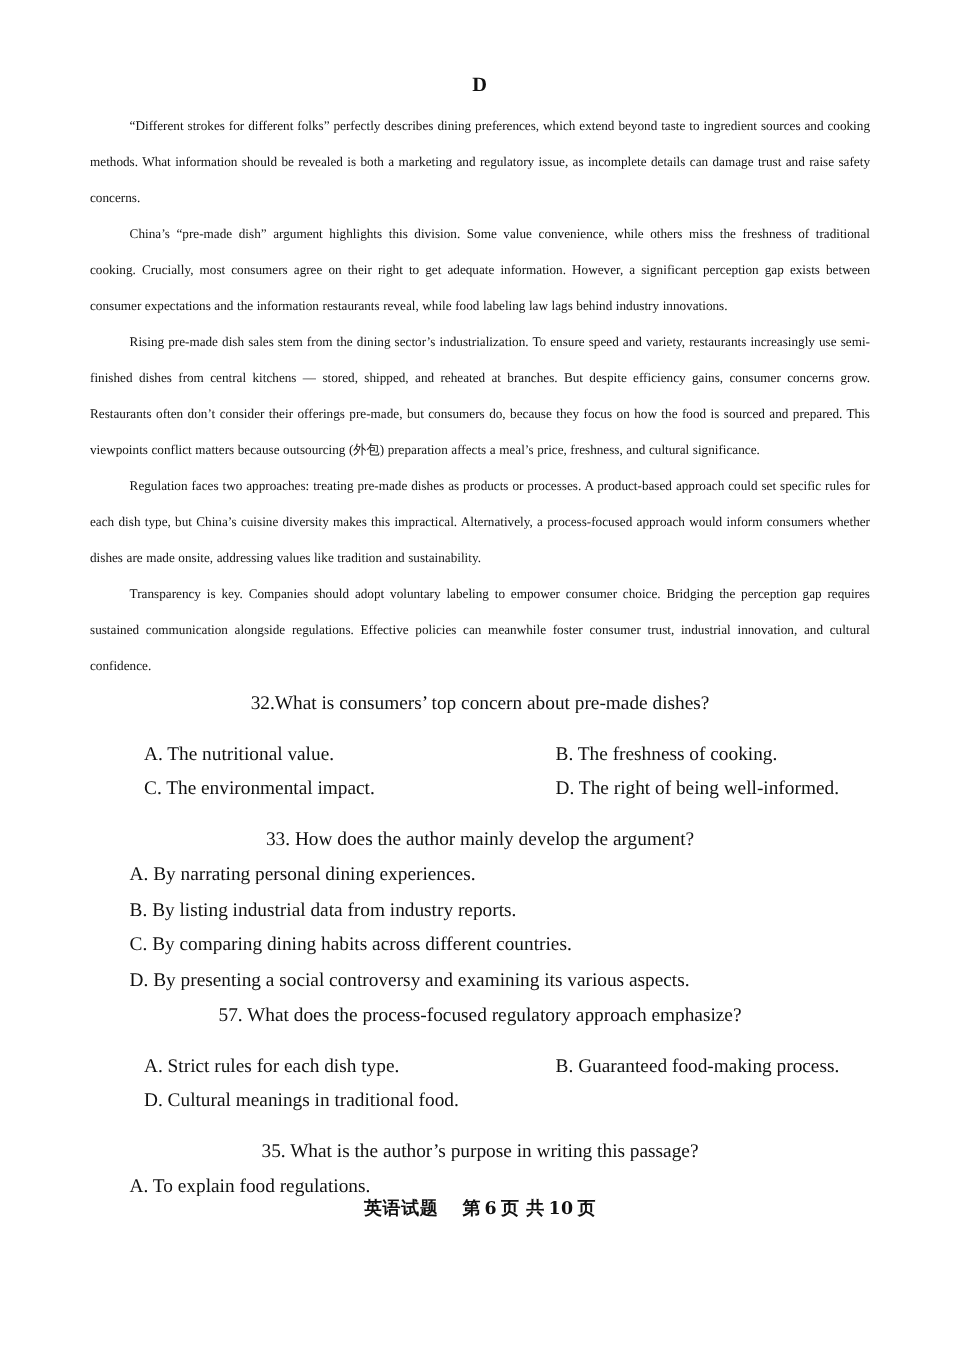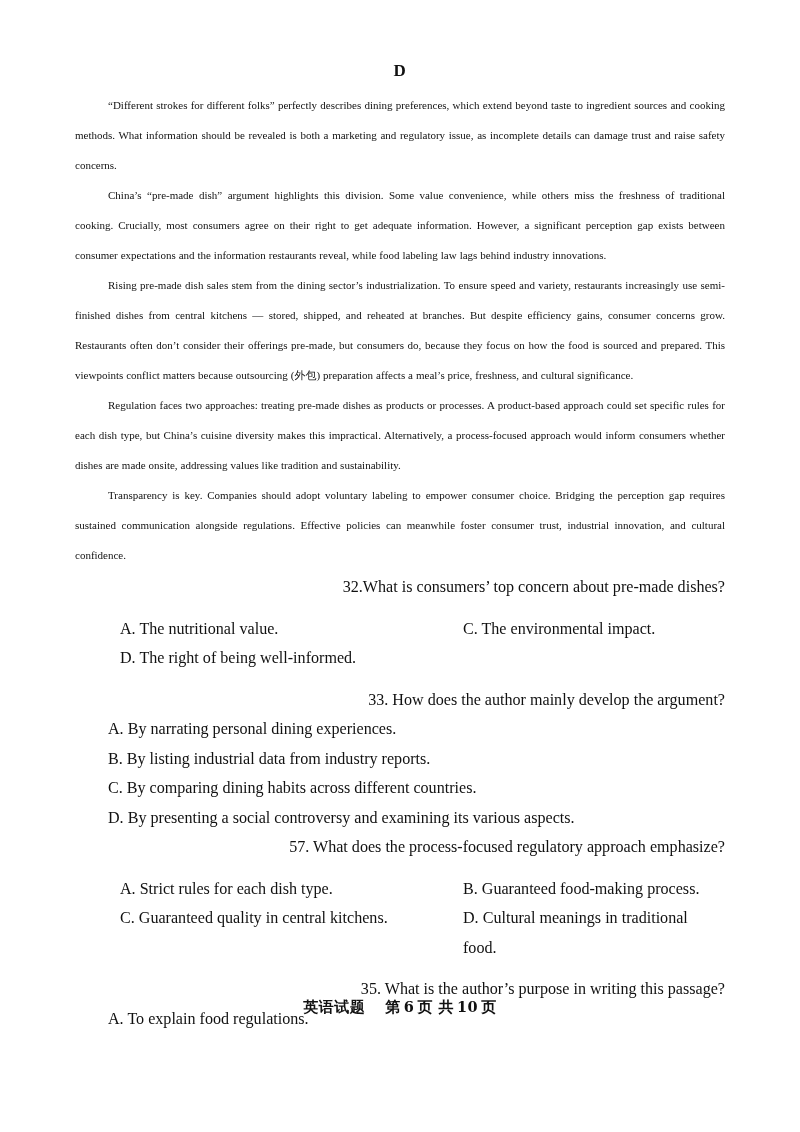--- a/index.html
+++ b/index.html
@@ -43,21 +43,21 @@
   .questions {
     margin-top: 2px;
   }
   .q-block {
     margin: 0;
   }
   .q-stem {
     font-size: 16.1px;
     line-height: 29.5px;
     margin: 0;
-    text-align: right;
+    text-align: center;
     white-space: pre-wrap;
   }
   .opts-grid {
     display: grid;
     grid-template-columns: 343px 1fr;
     margin: 12px;
     padding-left: 33px;
   }
   .opts-stack {
     display: block;
@@ -106,41 +106,41 @@
     <p class="para">Rising pre-made dish sales stem from the dining sector’s industrialization. To ensure speed and variety, restaurants increasingly use semi-finished dishes from central kitchens — stored, shipped, and reheated at branches. But despite efficiency gains, consumer concerns grow. Restaurants often don’t consider their offerings pre-made, but consumers do, because they focus on how the food is sourced and prepared. This viewpoints conflict matters because outsourcing (外包) preparation affects a meal’s price, freshness, and cultural significance.</p>
     <p class="para">Regulation faces two approaches: treating pre-made dishes as products or processes. A product-based approach could set specific rules for each dish type, but China’s cuisine diversity makes this impractical. Alternatively, a process-focused approach would inform consumers whether dishes are made onsite, addressing values like tradition and sustainability.</p>
     <p class="para">Transparency is key. Companies should adopt voluntary labeling to empower consumer choice. Bridging the perception gap requires sustained communication alongside regulations. Effective policies can meanwhile foster consumer trust, industrial innovation, and cultural confidence.</p>
 
     <div class="questions">
 
       <div class="q-block">
         <div class="q-stem">32.What is consumers’ top concern about pre-made dishes?</div>
         <div class="opts-grid">
           <div class="opt">A. The nutritional value.</div>
+          <div class="opt">B. The freshness of cooking.</div>
           <div class="opt">C. The environmental impact.</div>
           <div class="opt">D. The right of being well-informed.</div>
         </div>
       </div>
 
       <div class="q-block">
         <div class="q-stem">33. How does the author mainly develop the argument?</div>
         <div class="opts-stack">
           <div class="opt">A. By narrating personal dining experiences.</div>
           <div class="opt">B. By listing industrial data from industry reports.</div>
           <div class="opt">C. By comparing dining habits across different countries.</div>
           <div class="opt">D. By presenting a social controversy and examining its various aspects.</div>
         </div>
       </div>
 
       <div class="q-block">
         <div class="q-stem">57. What does the process-focused regulatory approach emphasize?</div>
         <div class="opts-grid">
           <div class="opt">A. Strict rules for each dish type.</div>
           <div class="opt">B. Guaranteed food-making process.</div>
-          <div class="opt">C. Guaranteed quality in central kitchens.</div>
           <div class="opt">D. Cultural meanings in traditional food.</div>
         </div>
       </div>
 
       <div class="q-block">
         <div class="q-stem">35. What is the author’s purpose in writing this passage?</div>
         <div class="opts-stack">
           <div class="opt">A. To explain food regulations.</div>
 
         </div>

